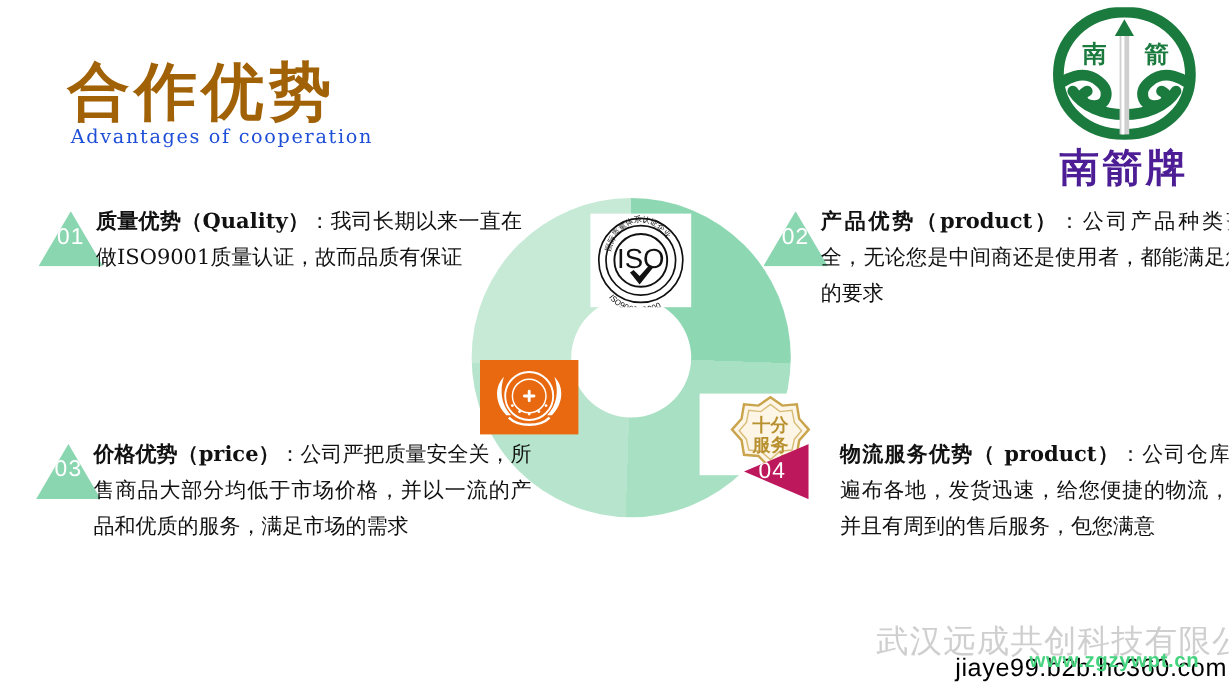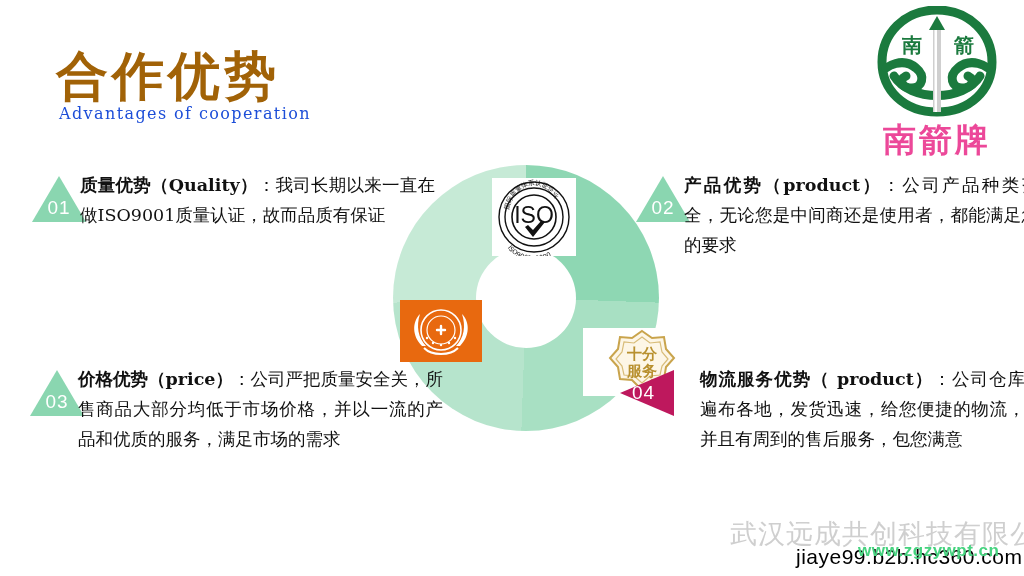--- a/index.html
+++ b/index.html
@@ -58,21 +58,21 @@
   #logo-wordmark {
     position: absolute;
     left: 0;
     top: 112px;
     width: 146px;
     text-align: center;
     font-family: "DejaVu Serif", "Liberation Serif", serif;
     font-size: 33px;
     font-weight: 700;
     letter-spacing: 3px;
-    color: #ec4899;
+    color: #4c1d95;
     white-space: nowrap;
   }
 
   
   #donut-wrap {
     position: absolute;
     left: 393px;
     top: 165px;
     width: 266px;
     height: 266px;
@@ -107,21 +107,21 @@
   .tri {
     position: absolute;
     width: 54px;
     height: 46px;
     color: #ffffff;
     font-size: 19px;
     letter-spacing: 1px;
     display: flex;
     align-items: flex-end;
     justify-content: center;
-    padding-bottom: 3px;
+    padding-bottom: 13px;
     box-sizing: border-box;
   }
   .tri.up {
     background: #8ad6b0;
     clip-path: polygon(50% 0%, 100% 100%, 0% 100%);
   }
   .tri.left {
     background: #be185d;
     clip-path: polygon(0% 50%, 100% 0%, 100% 100%);
     align-items: center;

